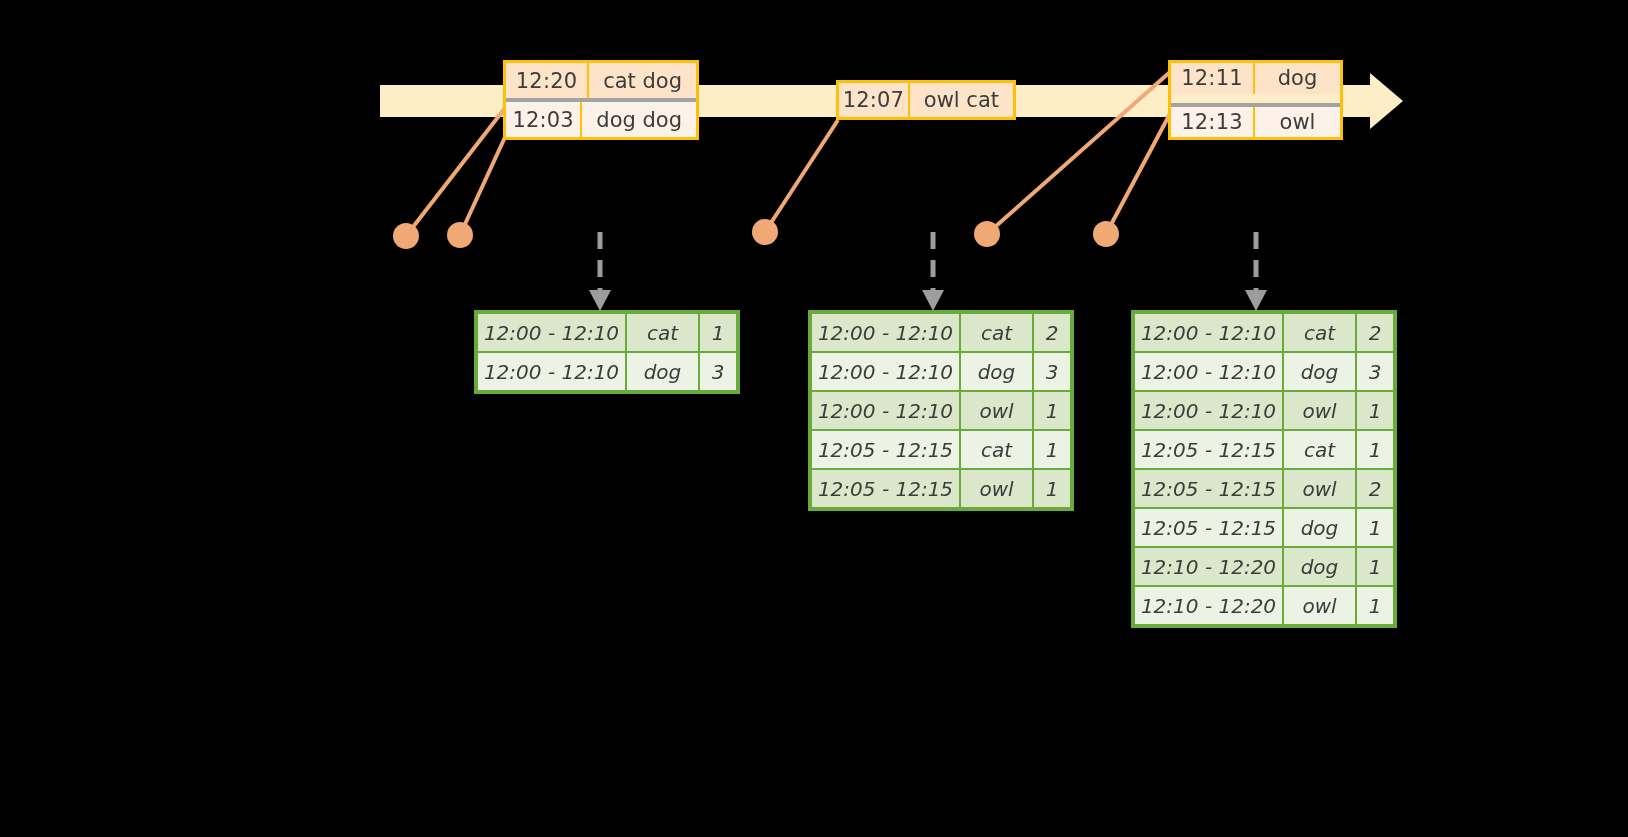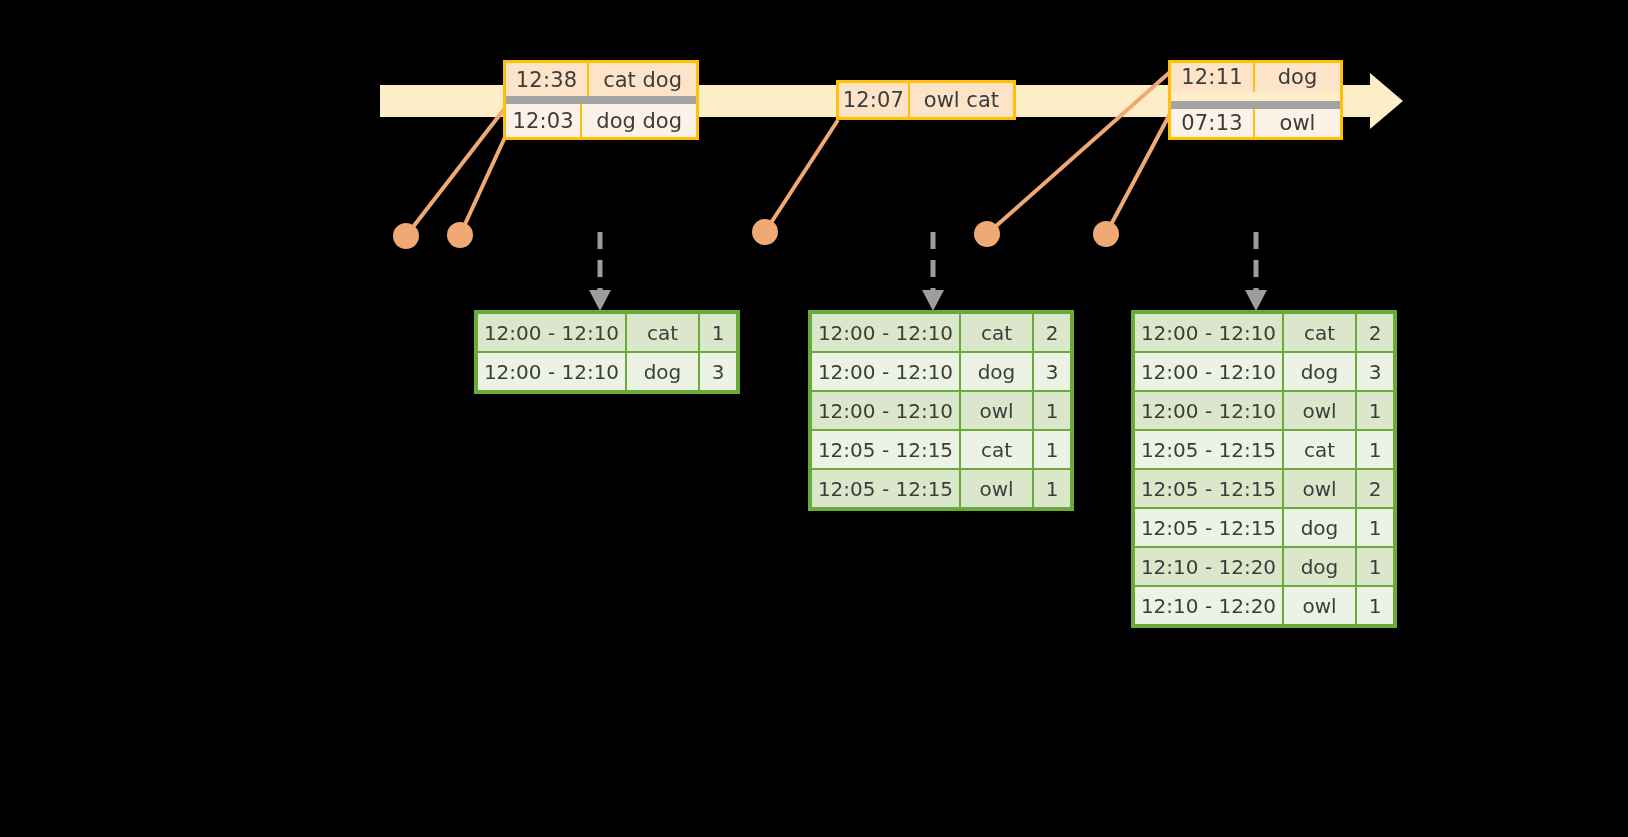--- a/index.html
+++ b/index.html
@@ -37,21 +37,21 @@
     box-sizing: border-box;
     display: flex;
     flex-direction: column;
   }
   .event-row {
     display: flex;
     flex: 1 1 auto;
     box-sizing: border-box;
   }
   .event-row + .event-row {
-    border-top: 8px solid #a3a3a3;
+    border-top: 4px solid #a3a3a3;
   }
   .event-row.shade-a { background: #fde3c8; }
   .event-row.shade-b { background: #fdf2e8; }
   .event-time {
     width: 84px;
     box-sizing: border-box;
     border-right: 2px solid #ffc107;
     display: flex;
     align-items: center;
     justify-content: center;
@@ -82,20 +82,21 @@
     border: 4px solid #6aaa3a;
     box-sizing: border-box;
     background: #6aaa3a;
     display: flex;
     flex-direction: column;
   }
   .res-row {
     display: flex;
     height: 37px;
     box-sizing: border-box;
+    font-style: italic;
   }
   .res-row + .res-row { margin-top: 2px; }
   .res-row.shade-a .cell { background: #dbe7cb; }
   .res-row.shade-b .cell { background: #ecf2e4; }
   .cell {
     display: flex;
     align-items: center;
     justify-content: center;
     font-size: 20px;
     color: #3c3c3c;
@@ -136,21 +137,21 @@
       <polygon points="922,290 944,290 933,311" fill="#9d9d9d"></polygon>
     </g>
     <g>
       <line x1="1256" y1="232" x2="1256" y2="292" stroke="#9d9d9d" stroke-width="5" stroke-dasharray="17,11"></line>
       <polygon points="1245,290 1267,290 1256,311" fill="#9d9d9d"></polygon>
     </g>
   </svg>
 
   <div class="event-box" style="left:503px; top:60px; width:196px; height:80px;">
     <div class="event-row shade-a">
-      <div class="event-time">12:38</div>
+      <div class="event-time">12:20</div>
       <div class="event-words">cat dog</div>
     </div>
     <div class="event-row shade-b">
       <div class="event-time">12:03</div>
       <div class="event-words">dog dog</div>
     </div>
   </div>
 
   <div class="event-box" style="left:836px; top:80px; width:180px; height:40px;">
     <div class="event-row shade-a">
@@ -158,21 +159,21 @@
       <div class="event-words">owl cat</div>
     </div>
   </div>
 
   <div class="event-box" style="left:1168px; top:60px; width:175px; height:80px;gap:9px;">
     <div class="event-row shade-a">
       <div class="event-time">12:11</div>
       <div class="event-words">dog</div>
     </div>
     <div class="event-row shade-b">
-      <div class="event-time">07:13</div>
+      <div class="event-time">12:13</div>
       <div class="event-words">owl</div>
     </div>
   </div>
 
   <div class="result-table" style="left:474px; top:310px;">
     <div class="res-row shade-a">
       <div class="cell c-window">12:00 - 12:10</div>
       <div class="cell c-word">cat</div>
       <div class="cell c-count">1</div>
     </div>

